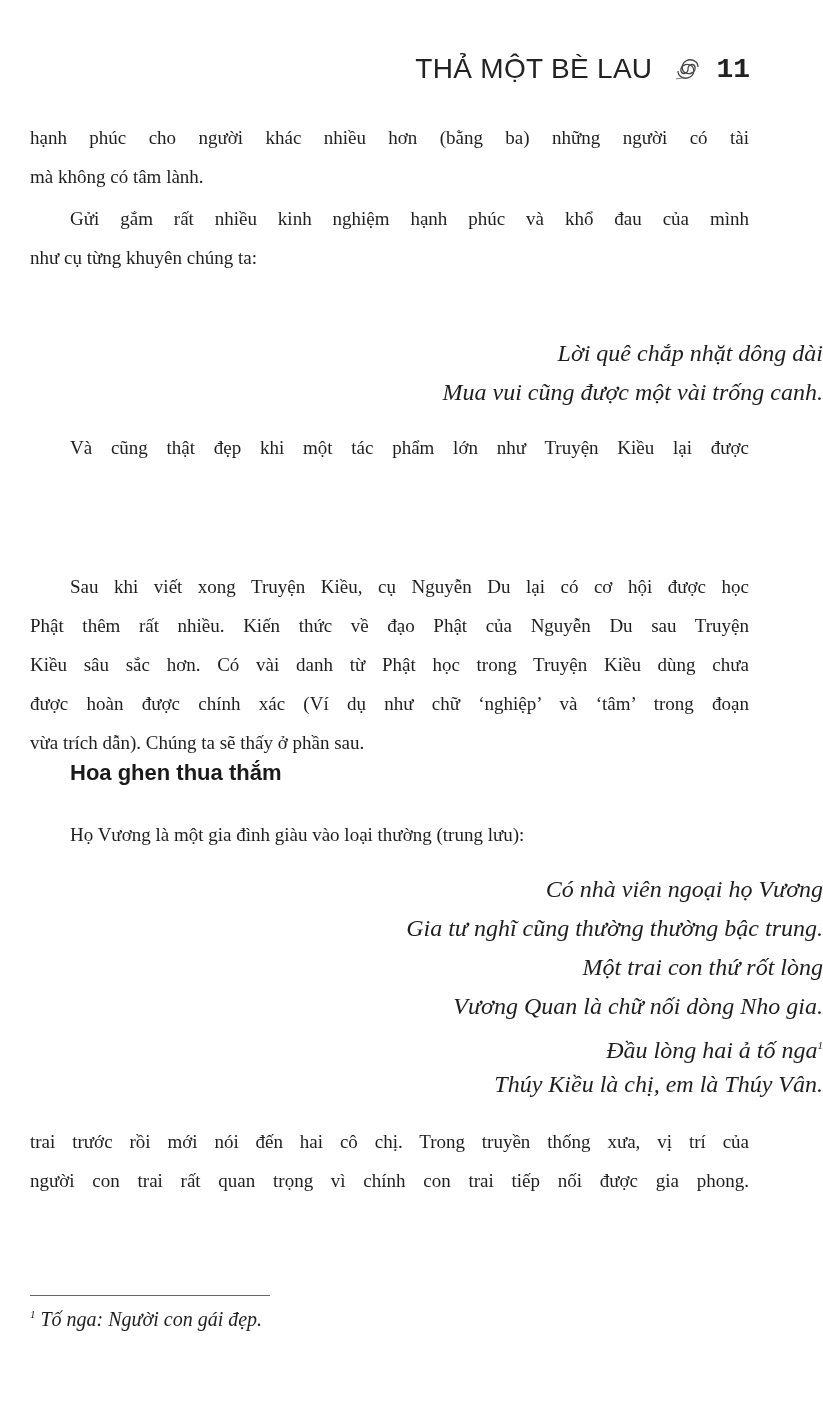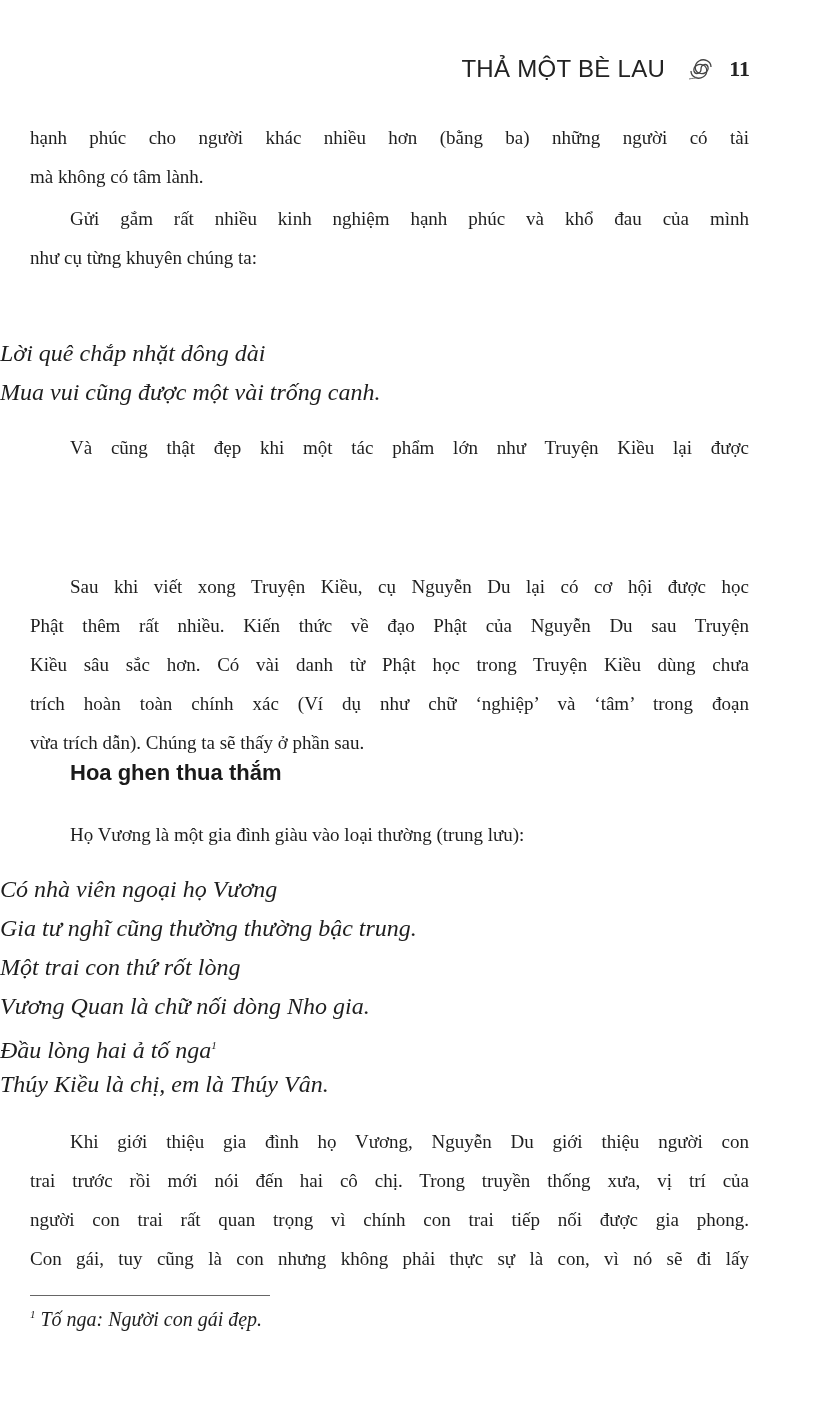--- a/index.html
+++ b/index.html
@@ -18,35 +18,35 @@
     .running-head {
       position: absolute;
       top: 52px;
       right: 73px;
       display: flex;
       align-items: center;
       height: 34px;
     }
     .running-title {
       font-family: "Liberation Sans", "DejaVu Sans", sans-serif;
-      font-size: 24px;
+      font-size: 28px;
       letter-spacing: 0.3px;
       color: #222;
     }
     .ornament {
       width: 28px;
       height: 28px;
       margin-left: 22px;
       margin-right: 14px;
       display: inline-block;
     }
     .page-number {
-      font-family: Liberation Serif, serif;
+      font-family: Liberation Mono, monospace;
       font-weight: bold;
-      font-size: 22px;
+      font-size: 28px;
       color: #222;
     }
     .text-block {
       position: absolute;
       left: 30px;
       width: 719px;
     }
     .line {
       font-size: 19px;
       line-height: 39px;
@@ -60,21 +60,21 @@
       text-align-last: left;
     }
     .line.indent {
       padding-left: 40px;
       box-sizing: border-box;
     }
     .verse {
       position: absolute;
       left: 0;
       width: 823px;
-      text-align: left;
+      text-align: right;
     }
     .verse .vline {
       font-style: italic;
       font-size: 24px;
       line-height: 39px;
       height: 39px;
       display: block;
       white-space: nowrap;
     }
     .heading {
@@ -139,43 +139,41 @@
 </div>
 
 <div class="text-block" style="top:428px;">
   <span class="line indent">Và cũng thật đẹp khi một tác phẩm lớn như Truyện Kiều lại được</span>
 </div>
 
 <div class="text-block" style="top:526px;margin-top:41px;">
   <span class="line indent">Sau khi viết xong Truyện Kiều, cụ Nguyễn Du lại có cơ hội được học</span>
   <span class="line">Phật thêm rất nhiều. Kiến thức về đạo Phật của Nguyễn Du sau Truyện</span>
   <span class="line">Kiều sâu sắc hơn. Có vài danh từ Phật học trong Truyện Kiều dùng chưa</span>
-  <span class="line"><span>trích hoàn toàn chính xác (Ví dụ như chữ ‘</span><span class="it">nghiệp</span><span>’ và ‘</span><span class="it">tâm</span><span>’ trong đoạn</span></span>
+  <span class="line"><span>được hoàn được chính xác (Ví dụ như chữ ‘</span><span class="it">nghiệp</span><span>’ và ‘</span><span class="it">tâm</span><span>’ trong đoạn</span></span>
   <span class="line last">vừa trích dẫn). Chúng ta sẽ thấy ở phần sau.</span>
 </div>
 
 <div class="heading">Hoa ghen thua thắm</div>
 
 <div class="text-block" style="top:815px;">
   <span class="line last indent">Họ Vương là một gia đình giàu vào loại thường (trung lưu):</span>
 </div>
 
 <div class="verse" style="top:870px;">
   <span class="vline">Có nhà viên ngoại họ Vương</span>
   <span class="vline">Gia tư nghĩ cũng thường thường bậc trung.</span>
   <span class="vline">Một trai con thứ rốt lòng</span>
   <span class="vline">Vương Quan là chữ nối dòng Nho gia.</span>
   <span class="vline"><span>Đầu lòng hai ả tố nga</span><sup>1</sup></span>
   <span class="vline">Thúy Kiều là chị, em là Thúy Vân.</span>
 </div>
 
 <div class="text-block" style="top:1122px;">
-  <span class="line indent">Khi giới thiệu gia đình họ Vương, Nguyễn Du giới thiệu người con</span>
   <span class="line">trai trước rồi mới nói đến hai cô chị. Trong truyền thống xưa, vị trí của</span>
   <span class="line">người con trai rất quan trọng vì chính con trai tiếp nối được gia phong.</span>
-  <span class="line">Con gái, tuy cũng là con nhưng không phải thực sự là con, vì nó sẽ đi lấy</span>
 </div>
 
 <div class="footnote-rule"></div>
 <div class="footnote">
   <sup>1</sup>
   <span>Tố nga: Người con gái đẹp.</span>
 </div>
 
 </body></html>

